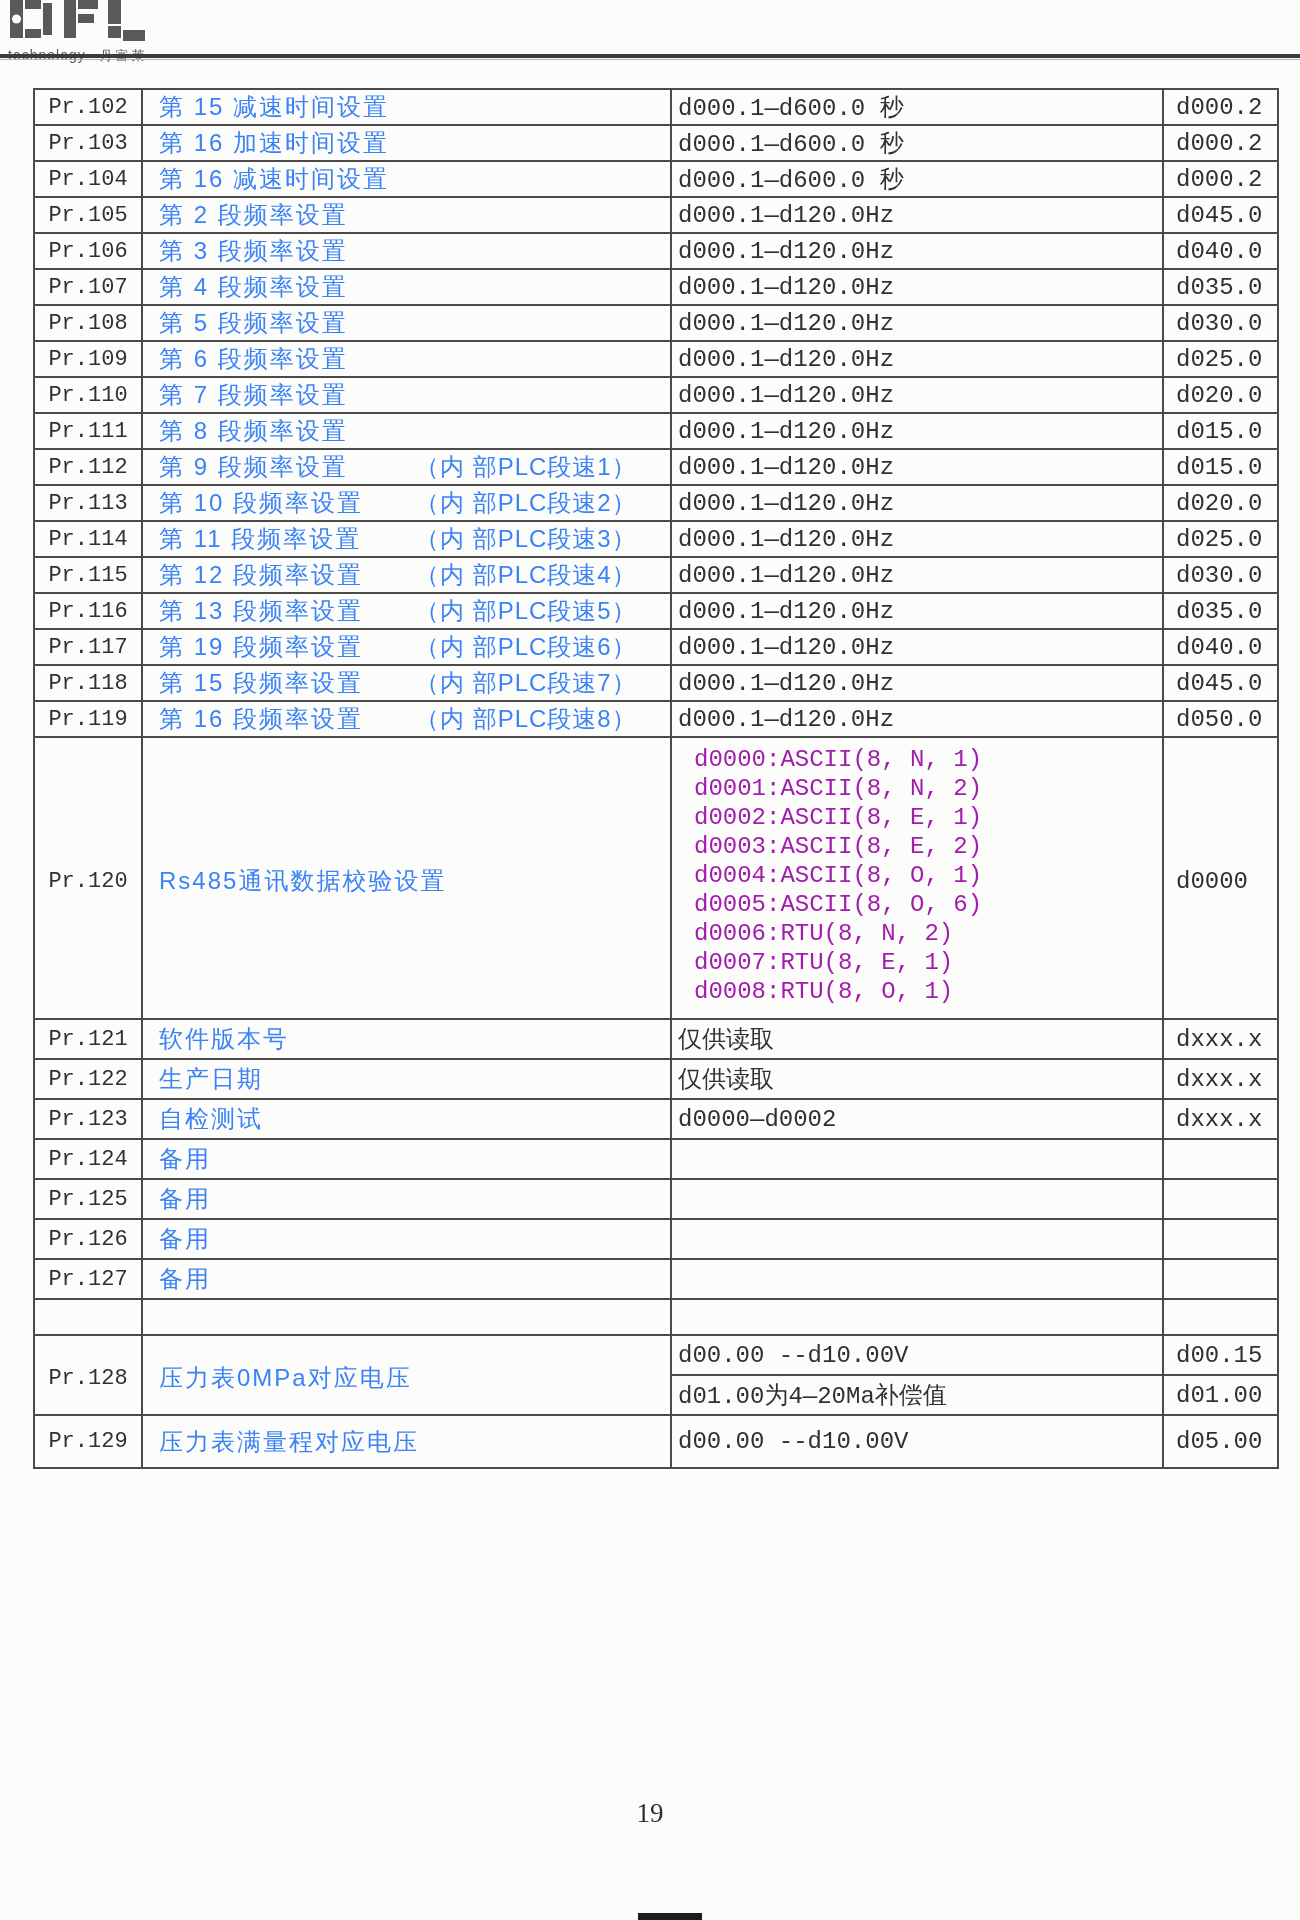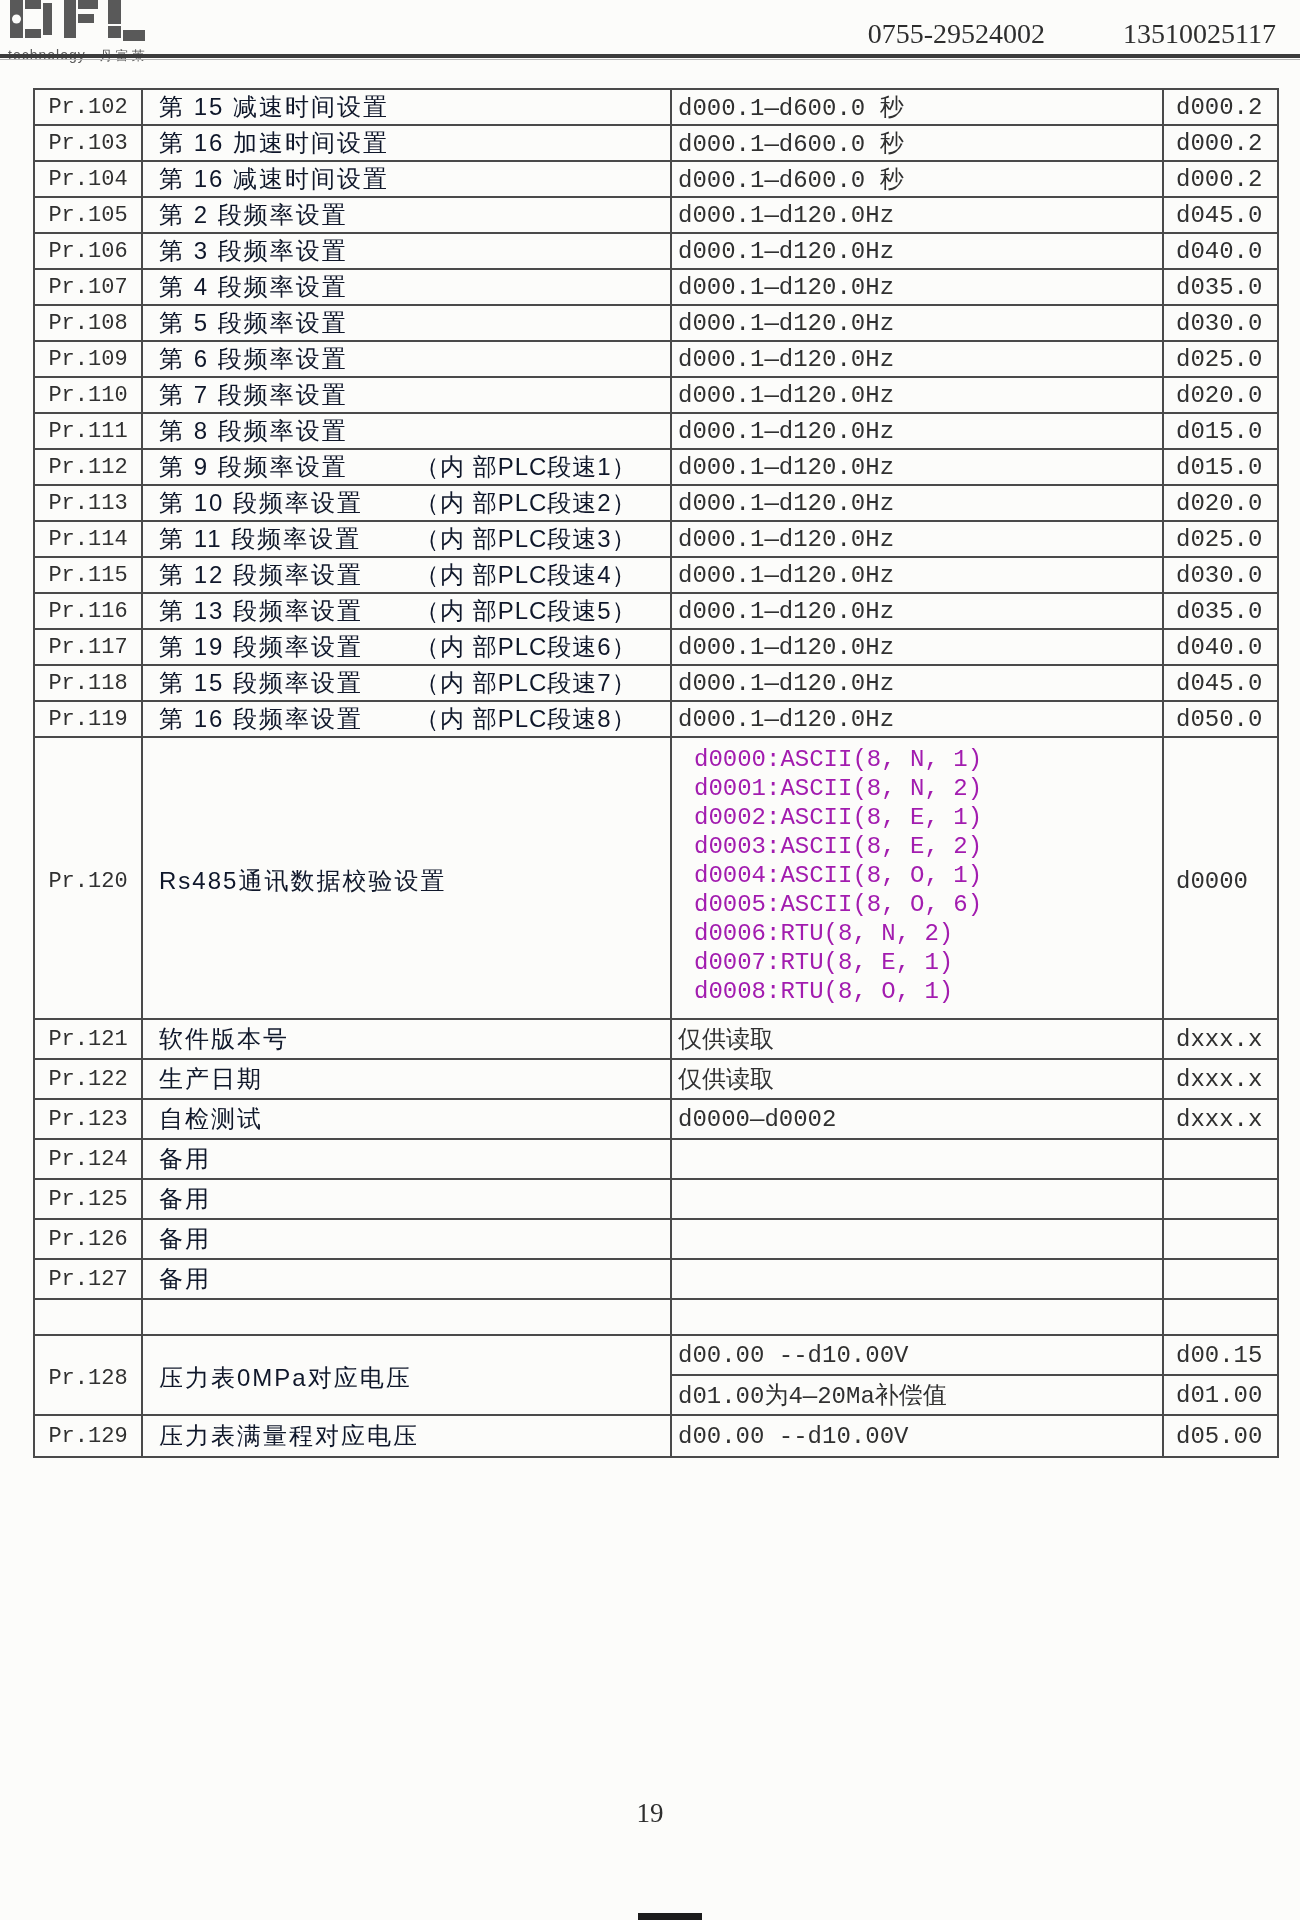--- a/index.html
+++ b/index.html
@@ -10,27 +10,27 @@
   .logo-sub{margin-top:1px;font-size:14px;color:#5a5a5a;letter-spacing:1px;display:flex;gap:14px;align-items:baseline;}
   .logo-sub .cn{font-size:13px;letter-spacing:3px;color:#555;}
   .hr-rule{position:absolute;left:0;top:54px;width:1300px;height:4px;background:#3c3c3c;}
   .hr-rule:after{content:"";position:absolute;left:0;top:5px;width:100%;height:1px;background:#b5b5b5;}
   .phones{position:absolute;top:18px;right:24px;display:flex;gap:78px;
           font-family:"Liberation Serif",serif;font-size:28px;color:#2e2e2e;}
   
   table.params{position:absolute;left:33px;top:88px;width:1244px;border-collapse:collapse;table-layout:fixed;}
   table.params td{border:2px solid #4a4a4a;vertical-align:middle;overflow:hidden;}
   .cell-id{font-family:"Liberation Mono",monospace;font-size:22px;text-align:center;color:#303030;}
-  .cell-name{font-size:24px;letter-spacing:2px;padding-left:16px;color:#0f172a;}
+  .cell-name{font-size:24px;letter-spacing:2px;padding-left:16px;color:#3b82f6;}
   .cell-range,.cell-def{font-family:"Liberation Mono",monospace;font-size:24px;color:#303030;}
   .cell-range{padding-left:6px;}
   .cell-def{padding-left:12px;border-radius:6px;}
   tr.row-std{height:35px;margin-top:40px;}
   tr.row-mid{height:40px;}
-  tr.row-mid129{height:42px;}
+  tr.row-mid129{height:53px;}
   tr.row-spacer{height:36px;}
   tr.row-dualsub{height:40px;}
   .name-main{display:inline-block;}
   .name-main.fixed{width:256px;}
   .name-note{display:inline-block;font-size:24px;letter-spacing:1px;}
   td.top{vertical-align:top;padding-top:7px;}
   .opt-cell{padding:12px 0 12px 22px;}
   .opt-line{font-family:"Liberation Mono",monospace;font-size:24px;line-height:29px;color:#a21caf;}
   
   .page-num{position:absolute;top:1798px;left:0;width:100%;text-align:center;
@@ -56,24 +56,20 @@
         <rect x="100" y="26" width="13" height="12"></rect>
         <rect x="115" y="30" width="22" height="11"></rect>
       </g>
       <circle cx="8.5" cy="19" r="4.5" fill="#fcfcfa"></circle>
     </svg>
     <div class="logo-sub">
       <span>technology</span>
       <span class="cn">丹富莱</span>
     </div>
   </div>
-  <div class="phones">
-    <span>0755-29524002</span>
-    <span>13510025117</span>
-  </div>
   <div class="hr-rule"></div>
 
   <table class="params">
     <colgroup>
       <col style="width:108px">
         <col style="width:529px">
         <col style="width:492px">
         <col style="width:115px">
     </colgroup>
     <tbody>

